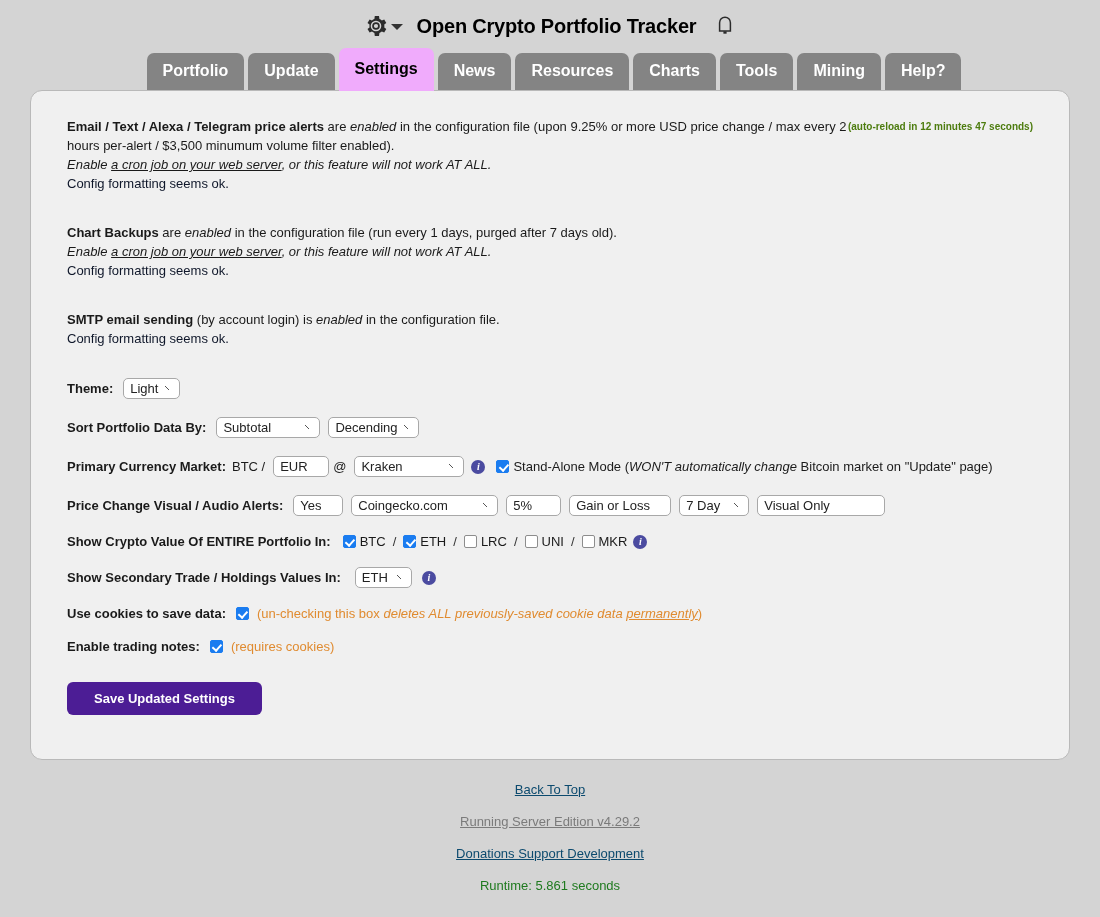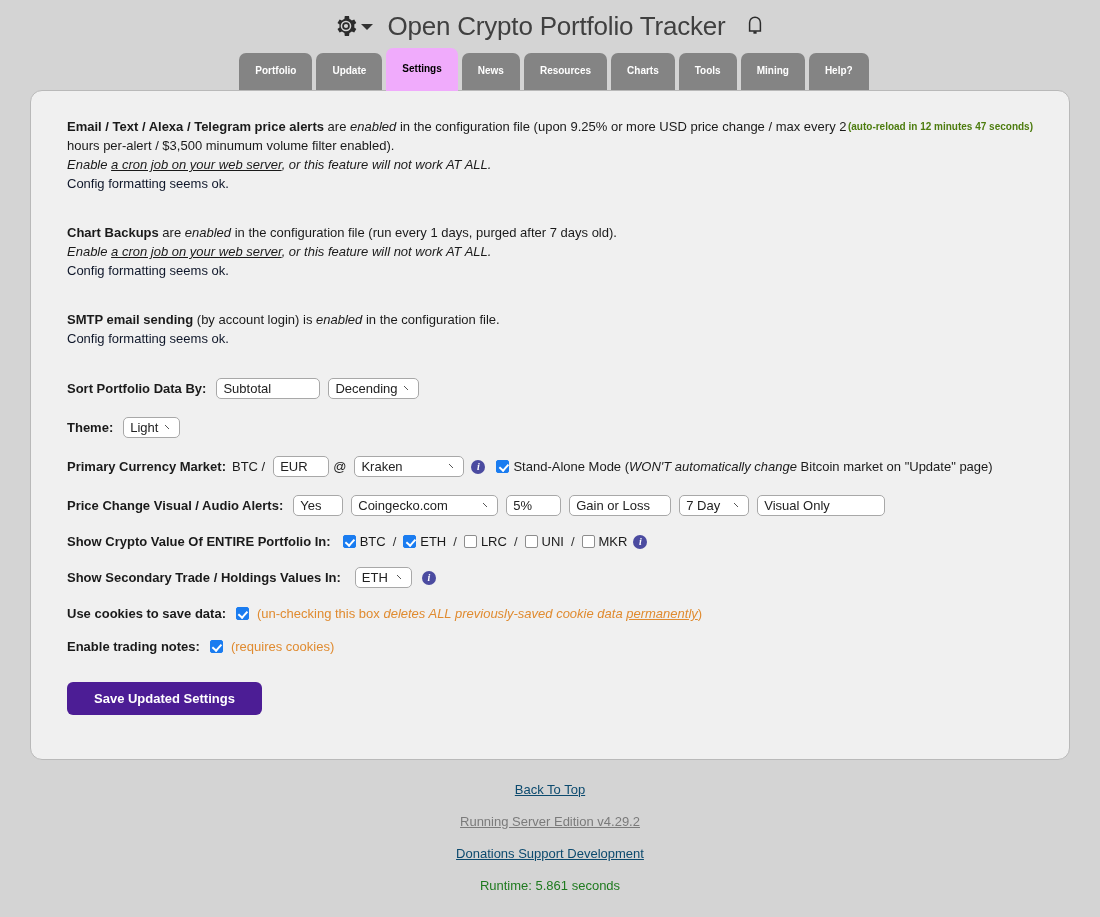--- a/index.html
+++ b/index.html
@@ -32,42 +32,42 @@
   }
   .gear-icon svg { display: block; }
   .caret {
     width: 0; height: 0;
     border-left: 6px solid transparent;
     border-right: 6px solid transparent;
     border-top: 6px solid #333;
     margin-top: 2px;
   }
   .app-title {
-    font-size: 26px;
-    font-weight: normal;
-    color: #404040;
+    font-size: 20px;
+    font-weight: bold;
+    color: #000000;
     letter-spacing: -0.2px;
   }
   .bell-icon { margin-left: 8px; display: flex; align-items: center; }
   .bell-icon svg { display: block; }
 
   
   .tabs {
     display: flex;
     justify-content: center;
     align-items: flex-end;
     gap: 4px;
     height: 38px;
     padding-left: 8px;
   }
   .tab {
     background: #848484;
     color: #ffffff;
     font-weight: bold;
-    font-size: 10px;
+    font-size: 16px;
     padding: 8px 16px 9px 16px;
     border-radius: 7px 7px 0 0;
     line-height: 1;
     cursor: pointer;
     user-select: none;
     height: 20px;
     display: flex;
     align-items: center;
     box-sizing: content-box;
   }
@@ -283,29 +283,29 @@
     <div class="line">
       <b>SMTP email sending</b><span> (by account login) is </span><i>enabled</i><span> in the configuration file.</span>
     </div>
     <div class="line ok">Config formatting seems ok.</div>
   </div>
 
   <div class="spacer-24"></div>
 
   
   <div class="row">
+    <span class="label">Theme:</span>
+    <select><option>Light</option><option>Dark</option></select>
+  </div>
+
+  
+  <div class="row">
     <span class="label">Sort Portfolio Data By:</span>
     <select class="w-sort" style="min-width:104px"><option>Subtotal</option><option>Coin</option><option>Price</option><option>Holdings</option></select>
     <select><option>Decending</option><option>Ascending</option></select>
-  </div>
-
-  
-  <div class="row">
-    <span class="label">Theme:</span>
-    <select><option>Light</option><option>Dark</option></select>
   </div>
 
   
   <div class="row">
     <span class="label">Primary Currency Market:</span>
     <span class="plain">BTC /</span>
     <select><option>EUR</option><option>USD</option><option>GBP</option></select>
     <span class="plain">@</span>
     <select class="wide"><option>Kraken</option><option>Coinbase</option><option>Binance</option></select>
     <span class="info-icon">i</span>

